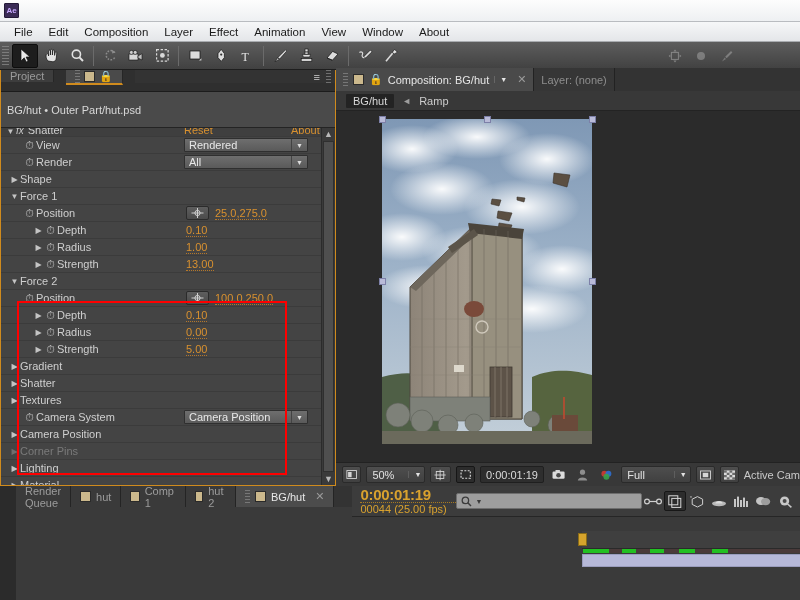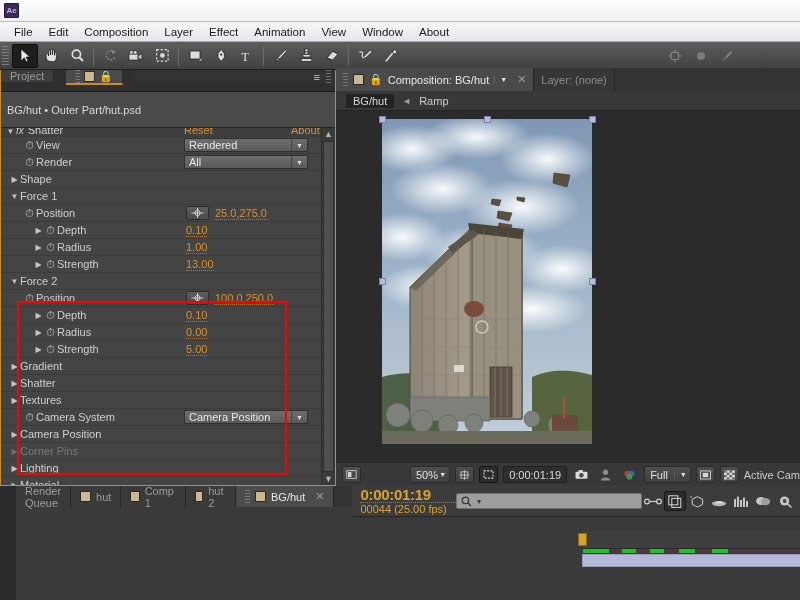--- a/index.html
+++ b/index.html
@@ -692,21 +692,21 @@
       <div class="handle" style="left:253px;top:167px;"></div>
     </div>
 
     <div class="comp-bottom">
       <div class="cb-btn">
         <svg width="13" height="11" viewBox="0 0 13 11">
             <rect x="1" y="1" width="11" height="9" fill="none" stroke="#d6d6d6" stroke-width="1"></rect>
             <rect x="2.4" y="2.6" width="4" height="6" fill="#d6d6d6"></rect>
           </svg>
       </div>
-      <div class="cb-sel" style="width:66px;margin-left:44px;">
+      <div class="cb-sel" style="width:66px;">
         <span>50%</span>
         <span class="arw" style="position:absolute;right:3px;">▼</span>
       </div>
       <div class="cb-btn">
         <svg width="14" height="12" viewBox="0 0 14 12">
             <rect x="2.6" y="2" width="8.6" height="8" fill="none" stroke="#d6d6d6" stroke-width="1"></rect>
             <line x1="0.6" y1="6" x2="13.4" y2="6" stroke="#d6d6d6" stroke-width="1"></line>
             <line x1="7" y1="0" x2="7" y2="12" stroke="#d6d6d6" stroke-width="1"></line>
           </svg>
       </div>

